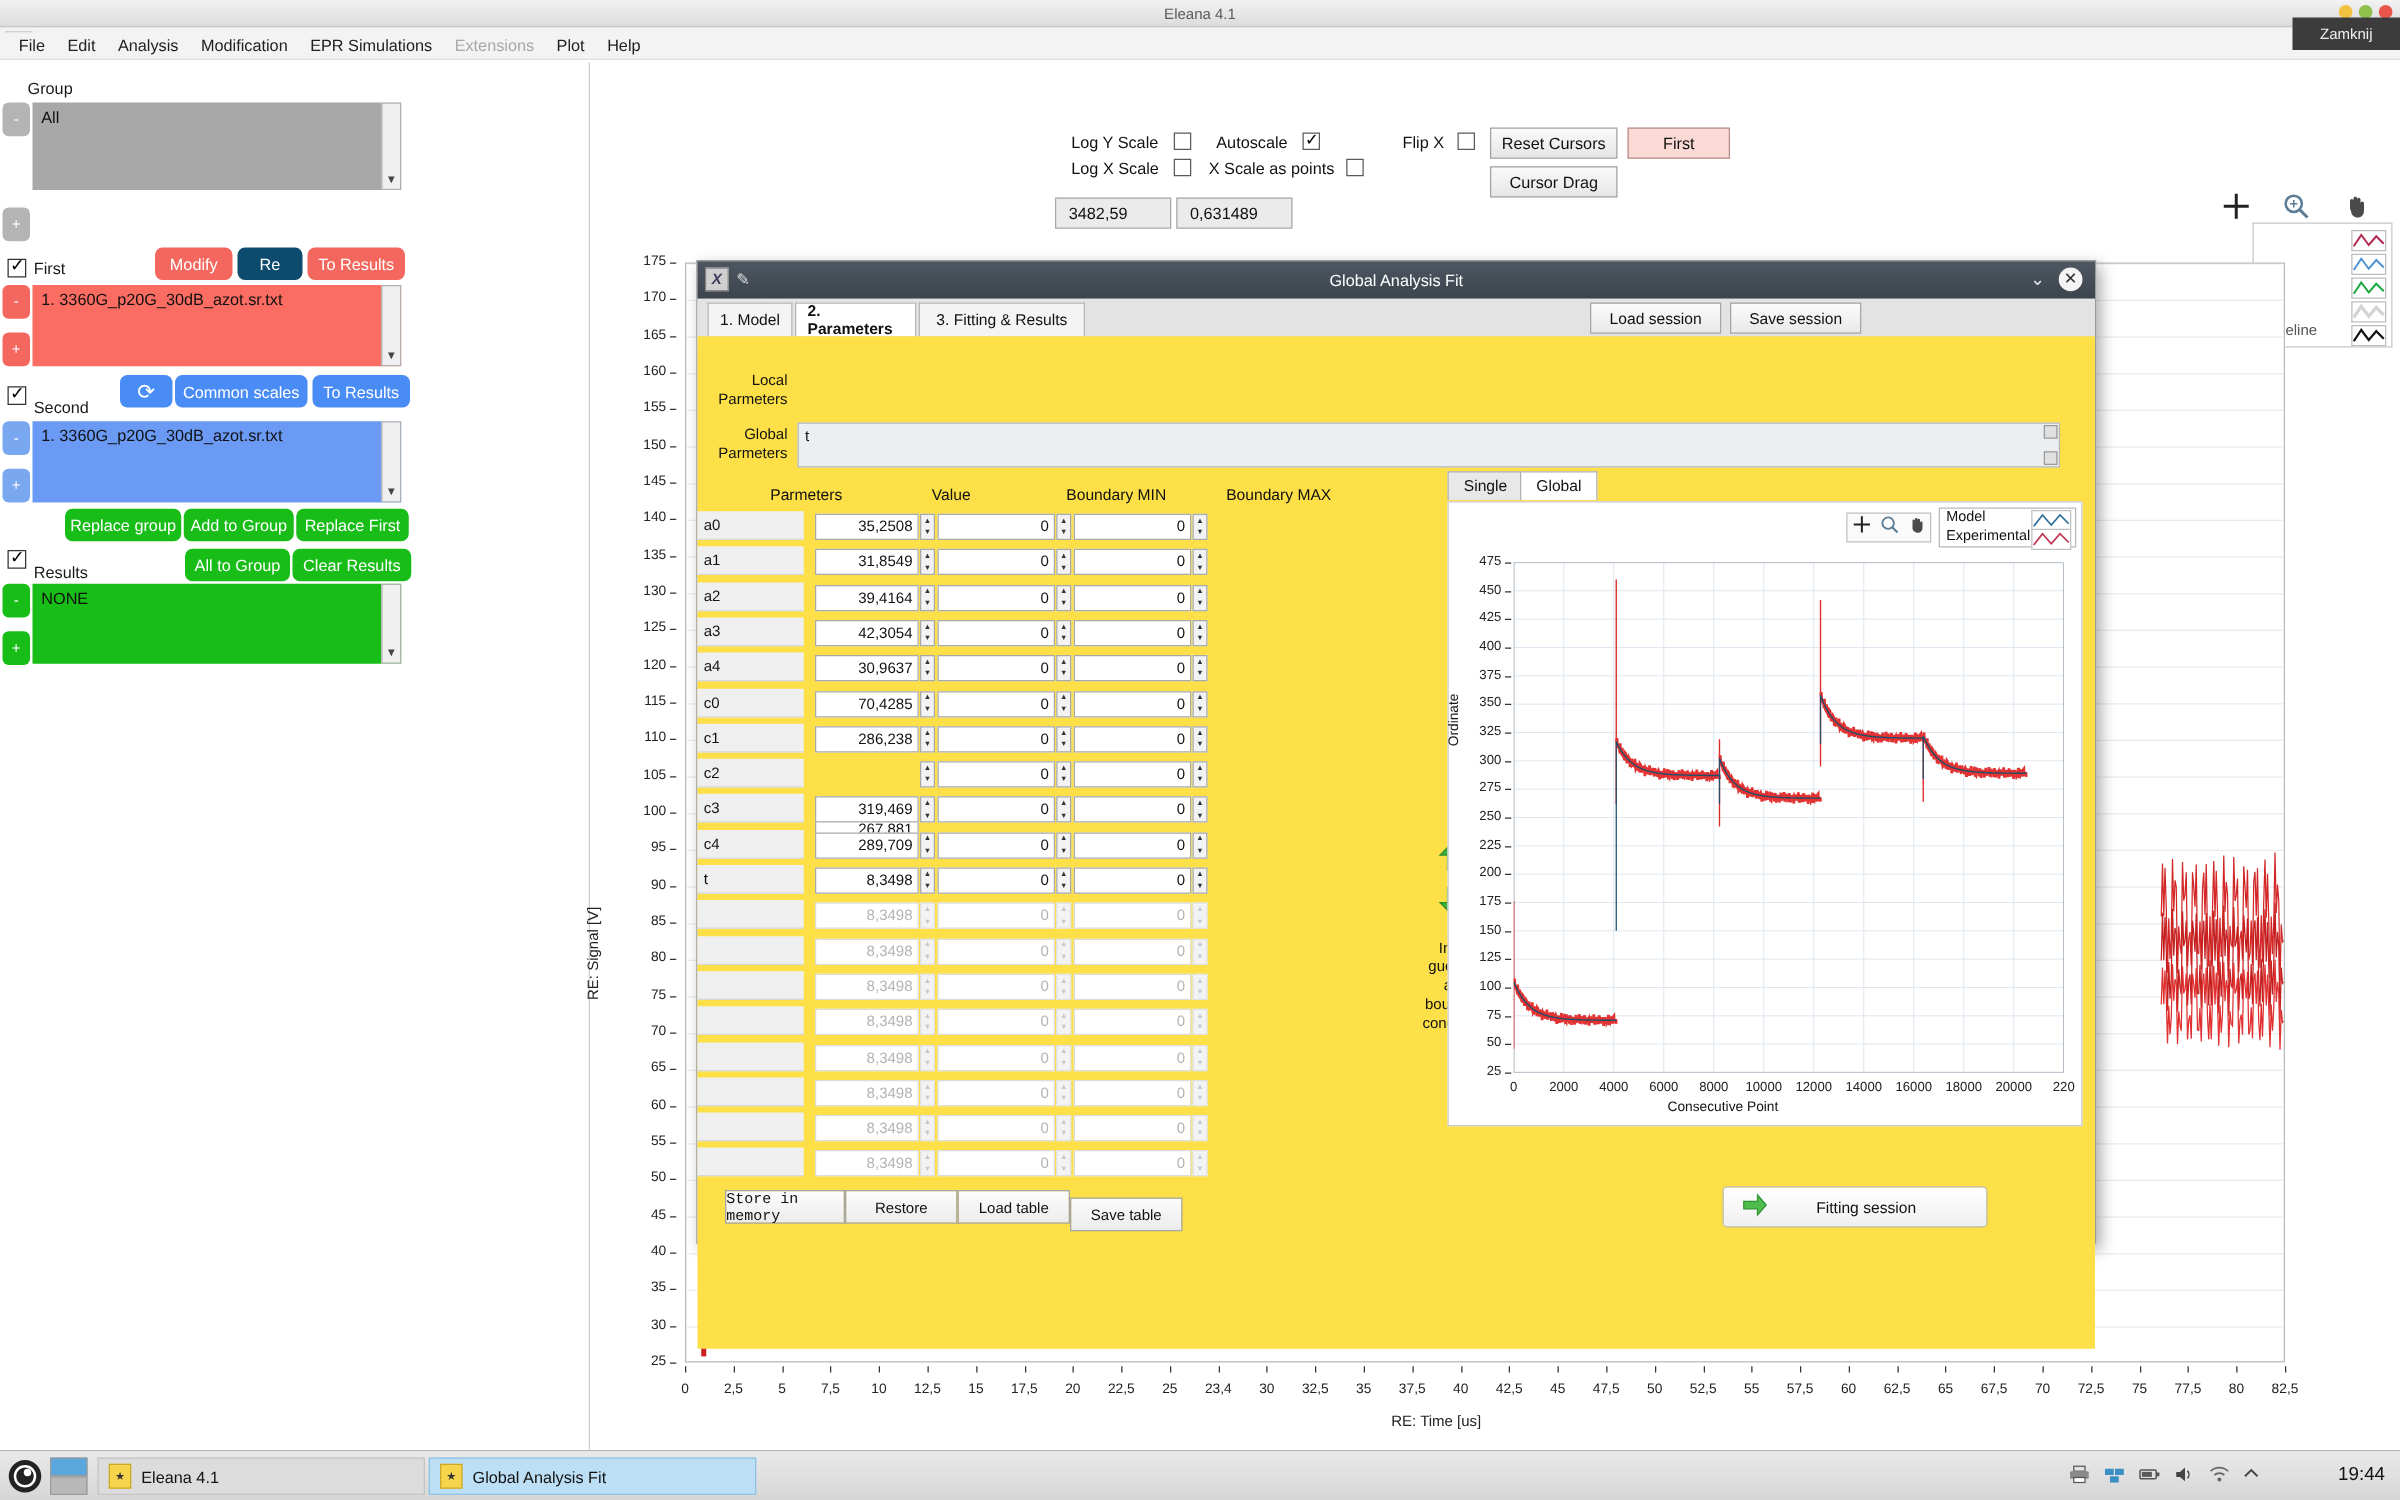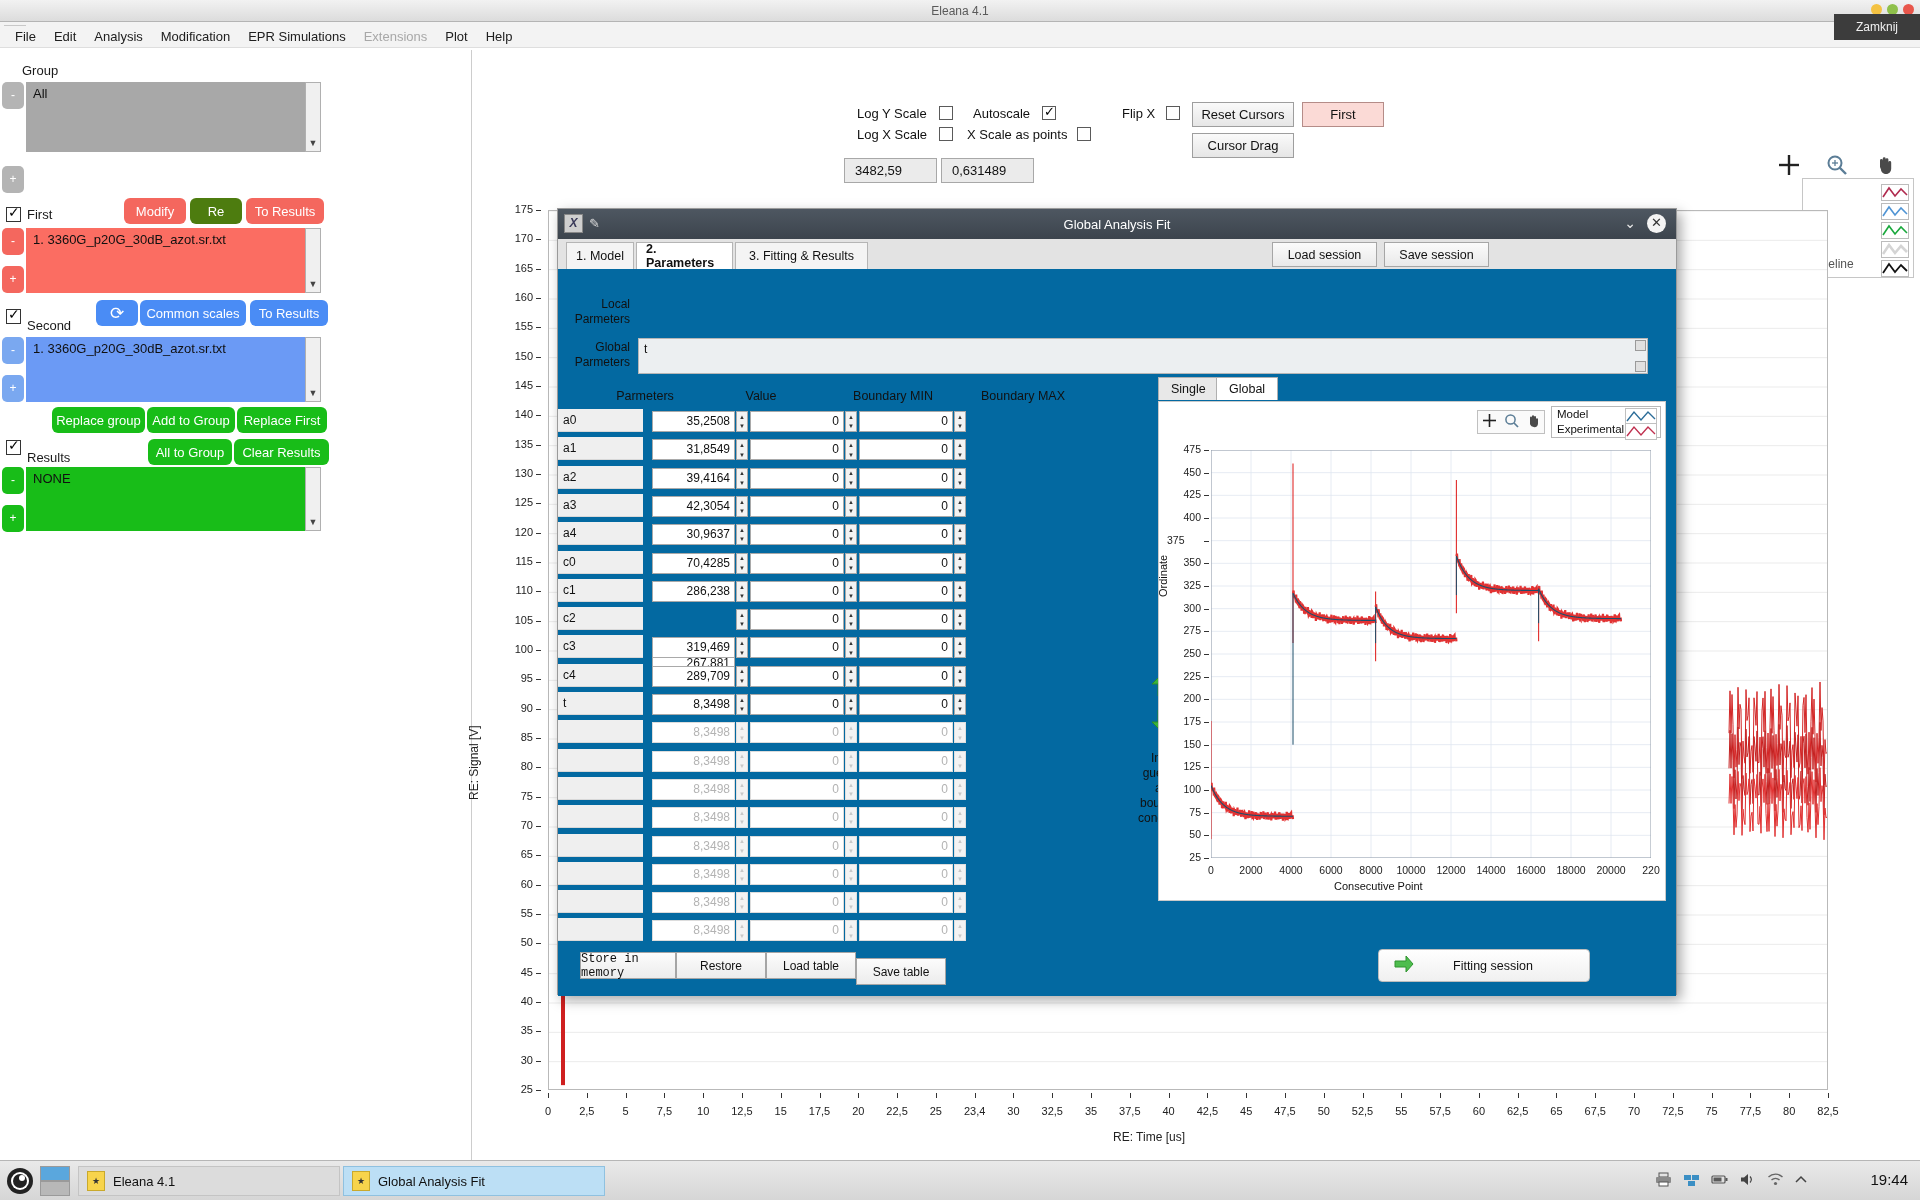--- a/index.html
+++ b/index.html
@@ -184,22 +184,22 @@
   }
   .dtab.active { background: #ffffff; font-weight: bold; }
   .sessbtn {
     position: absolute; top: 3px; height: 25px;
     background: linear-gradient(to bottom,#fbfbfb,#e9e9e9);
     border: 1px solid #a6a6a6; font-size: 12.5px; color: #111;
     display:flex; align-items:center; justify-content:center; padding: 0 12px;
   }
 
   #dlg-body {
-    position:absolute; left:0; top:60px; width:100%; height:727px;
-    background:#0369a1;
+    position:absolute; left:0; top:60px; width:100%; height:810px;
+    background:#fde047;
   }
   .parm-label { position:absolute; font-size:12px; color:#111; text-align:right; width:62px; line-height:15px;}
   .parm-field {
     position:absolute; background:#eceff1; border:1px solid #b6b6b6;
     font-size:12px; color:#111; padding:3px 5px;
   }
   .parm-field .sb {
     position:absolute; right:1px; width:11px; height:11px;
     background:#e0e0e0; border:1px solid #9a9a9a;
   }
@@ -313,21 +313,21 @@
   <div class="listbox" style="left:26px; top:32px; width:295px; height:70px; background:#a8a8a8;">
     <span>All</span>
     <span class="arrowbtn">▼</span>
   </div>
 
   <div style="position:absolute; left:6px; top:157px; width:15px; height:15px; border:1px solid #333; background:#fff;">
     <span style="position:absolute; left:1px; top:-4px; font-size:14px;">✓</span>
   </div>
   <div class="plabel" style="left:27px; top:157px;">First</div>
   <div class="pill" style="left:124px; top:148px; width:62px; background:#f4675e;">Modify</div>
-  <div class="pill" style="left:190px; top:148px; width:52px; background:#4d7c0f;">Re</div>
+  <div class="pill" style="left:190px; top:148px; width:52px; background:#0c4a6e;">Re</div>
   <div class="pill" style="left:246px; top:148px; width:78px; background:#f4675e;">To Results</div>
   <div class="sq-btn" style="left:2px; top:178px; background:#f4675e;">-</div>
   <div class="sq-btn" style="left:2px; top:216px; background:#f4675e;">+</div>
   <div class="listbox" style="left:26px; top:178px; width:295px; height:65px; background:#fb6d62;">
     <span>1.  3360G_p20G_30dB_azot.sr.txt</span>
     <span class="arrowbtn">▼</span>
   </div>
 
   <div style="position:absolute; left:6px; top:259px; width:15px; height:15px; border:1px solid #333; background:#fff;">
     <span style="position:absolute; left:1px; top:-4px; font-size:14px;">✓</span>
@@ -1080,21 +1080,21 @@
       </div>
       <div id="inner-ticks">
           <div class="ictick" style="left: 8px; top: 41px; width: 34px; text-align: right;">475</div>
           <div style="position: absolute; left: 45px; top: 48px; width: 5px; height: 1px; background: rgb(51, 51, 51);"></div>
           <div class="ictick" style="left: 8px; top: 63.6667px; width: 34px; text-align: right;">450</div>
           <div style="position: absolute; left: 45px; top: 70.6667px; width: 5px; height: 1px; background: rgb(51, 51, 51);"></div>
           <div class="ictick" style="left: 8px; top: 86.3333px; width: 34px; text-align: right;">425</div>
           <div style="position: absolute; left: 45px; top: 93.3333px; width: 5px; height: 1px; background: rgb(51, 51, 51);"></div>
           <div class="ictick" style="left: 8px; top: 109px; width: 34px; text-align: right;">400</div>
           <div style="position: absolute; left: 45px; top: 116px; width: 5px; height: 1px; background: rgb(51, 51, 51);"></div>
-          <div class="ictick" style="left: 8px; top: 131.667px; width: 34px; ">375</div>
+          <div class="ictick" style="left: 8px; top: 131.667px; width: 34px; text-align: right;">375</div>
           <div style="position: absolute; left: 45px; top: 138.667px; width: 5px; height: 1px; background: rgb(51, 51, 51);"></div>
           <div class="ictick" style="left: 8px; top: 154.333px; width: 34px; text-align: right;">350</div>
           <div style="position: absolute; left: 45px; top: 161.333px; width: 5px; height: 1px; background: rgb(51, 51, 51);"></div>
           <div class="ictick" style="left: 8px; top: 177px; width: 34px; text-align: right;">325</div>
           <div style="position: absolute; left: 45px; top: 184px; width: 5px; height: 1px; background: rgb(51, 51, 51);"></div>
           <div class="ictick" style="left: 8px; top: 199.667px; width: 34px; text-align: right;">300</div>
           <div style="position: absolute; left: 45px; top: 206.667px; width: 5px; height: 1px; background: rgb(51, 51, 51);"></div>
           <div class="ictick" style="left: 8px; top: 222.333px; width: 34px; text-align: right;">275</div>
           <div style="position: absolute; left: 45px; top: 229.333px; width: 5px; height: 1px; background: rgb(51, 51, 51);"></div>
           <div class="ictick" style="left: 8px; top: 245px; width: 34px; text-align: right;">250</div>

